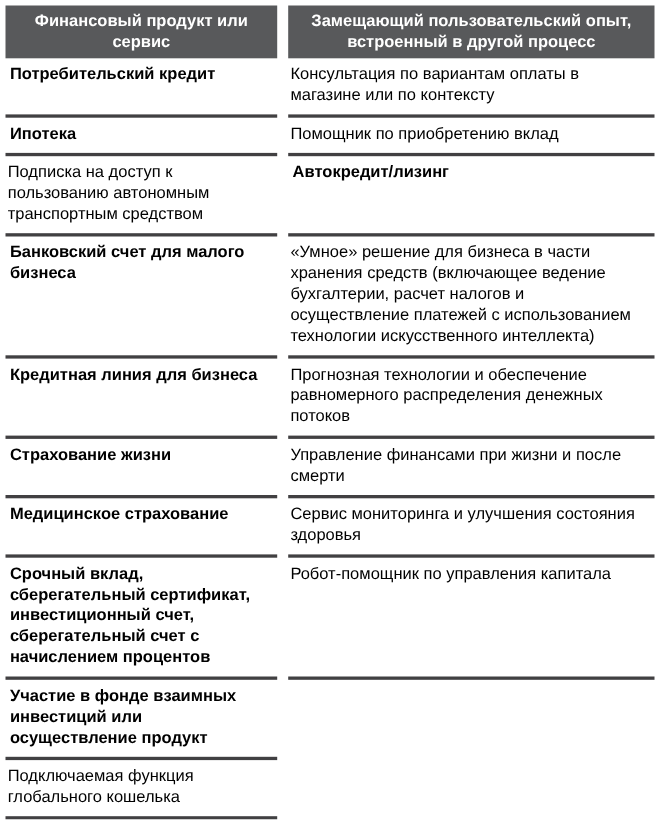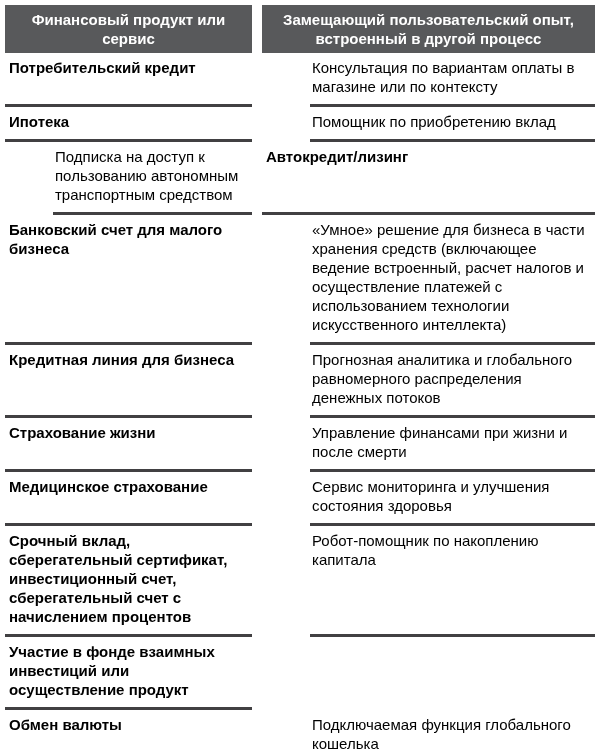--- a/index.html
+++ b/index.html
@@ -27,21 +27,20 @@
   .cell {
     border-bottom: 3px solid var(--separator, #414042);
     padding: 5px 6px 8px 4px;
   }
   .cell.left {
     font-weight: bold;
   }
   .cell.right {
     padding-left: 2px;
     padding-right: 10px;
-    margin-left: 48px;
   }
   .row.head .cell {
     background: var(--header-bg, #58595b);
     color: var(--header-text, #ffffff);
     font-weight: bold;
     text-align: center;
     border-bottom: none;
     display: flex;
     align-items: center;
     justify-content: center;
@@ -70,45 +69,44 @@
     <div class="cell right">Помощник по приобретению вклад</div>
   </div>
 
   <div class="row">
     <div class="cell right">Подписка на доступ к пользованию автономным транспортным средством</div>
     <div class="cell left">Автокредит/лизинг</div>
   </div>
 
   <div class="row">
     <div class="cell left">Банковский счет для малого бизнеса</div>
-    <div class="cell right">«Умное» решение для бизнеса в части хранения средств (включающее ведение встроенный, расчет налогов и осуществление платежей с использованием технологии искусственного интеллекта)</div>
+    <div class="cell right">«Умное» решение для бизнеса в части хранения средств (включающее ведение бухгалтерии, расчет налогов и осуществление платежей с использованием технологии искусственного интеллекта)</div>
   </div>
 
   <div class="row">
     <div class="cell left">Кредитная линия для бизнеса</div>
-    <div class="cell right">Прогнозная аналитика и глобального равномерного распределения денежных потоков</div>
+    <div class="cell right">Прогнозная технологии и обеспечение равномерного распределения денежных потоков</div>
   </div>
 
   <div class="row">
     <div class="cell left">Страхование жизни</div>
     <div class="cell right">Управление финансами при жизни и после смерти</div>
   </div>
 
   <div class="row">
     <div class="cell left">Медицинское страхование</div>
     <div class="cell right">Сервис мониторинга и улучшения состояния здоровья</div>
   </div>
 
   <div class="row">
     <div class="cell left">Срочный вклад, сберегательный сертификат, инвестиционный счет, сберегательный счет с начислением процентов</div>
-    <div class="cell right">Робот-помощник по накоплению капитала</div>
+    <div class="cell right">Робот-помощник по управления капитала</div>
   </div>
 
   <div class="row">
     <div class="cell left">Участие в фонде взаимных инвестиций или осуществление продукт</div>
   </div>
 
   <div class="row">
-    <div class="cell left">Обмен валюты</div>
     <div class="cell right">Подключаемая функция глобального кошелька</div>
   </div>
 
 </div>
 
 </body></html>

